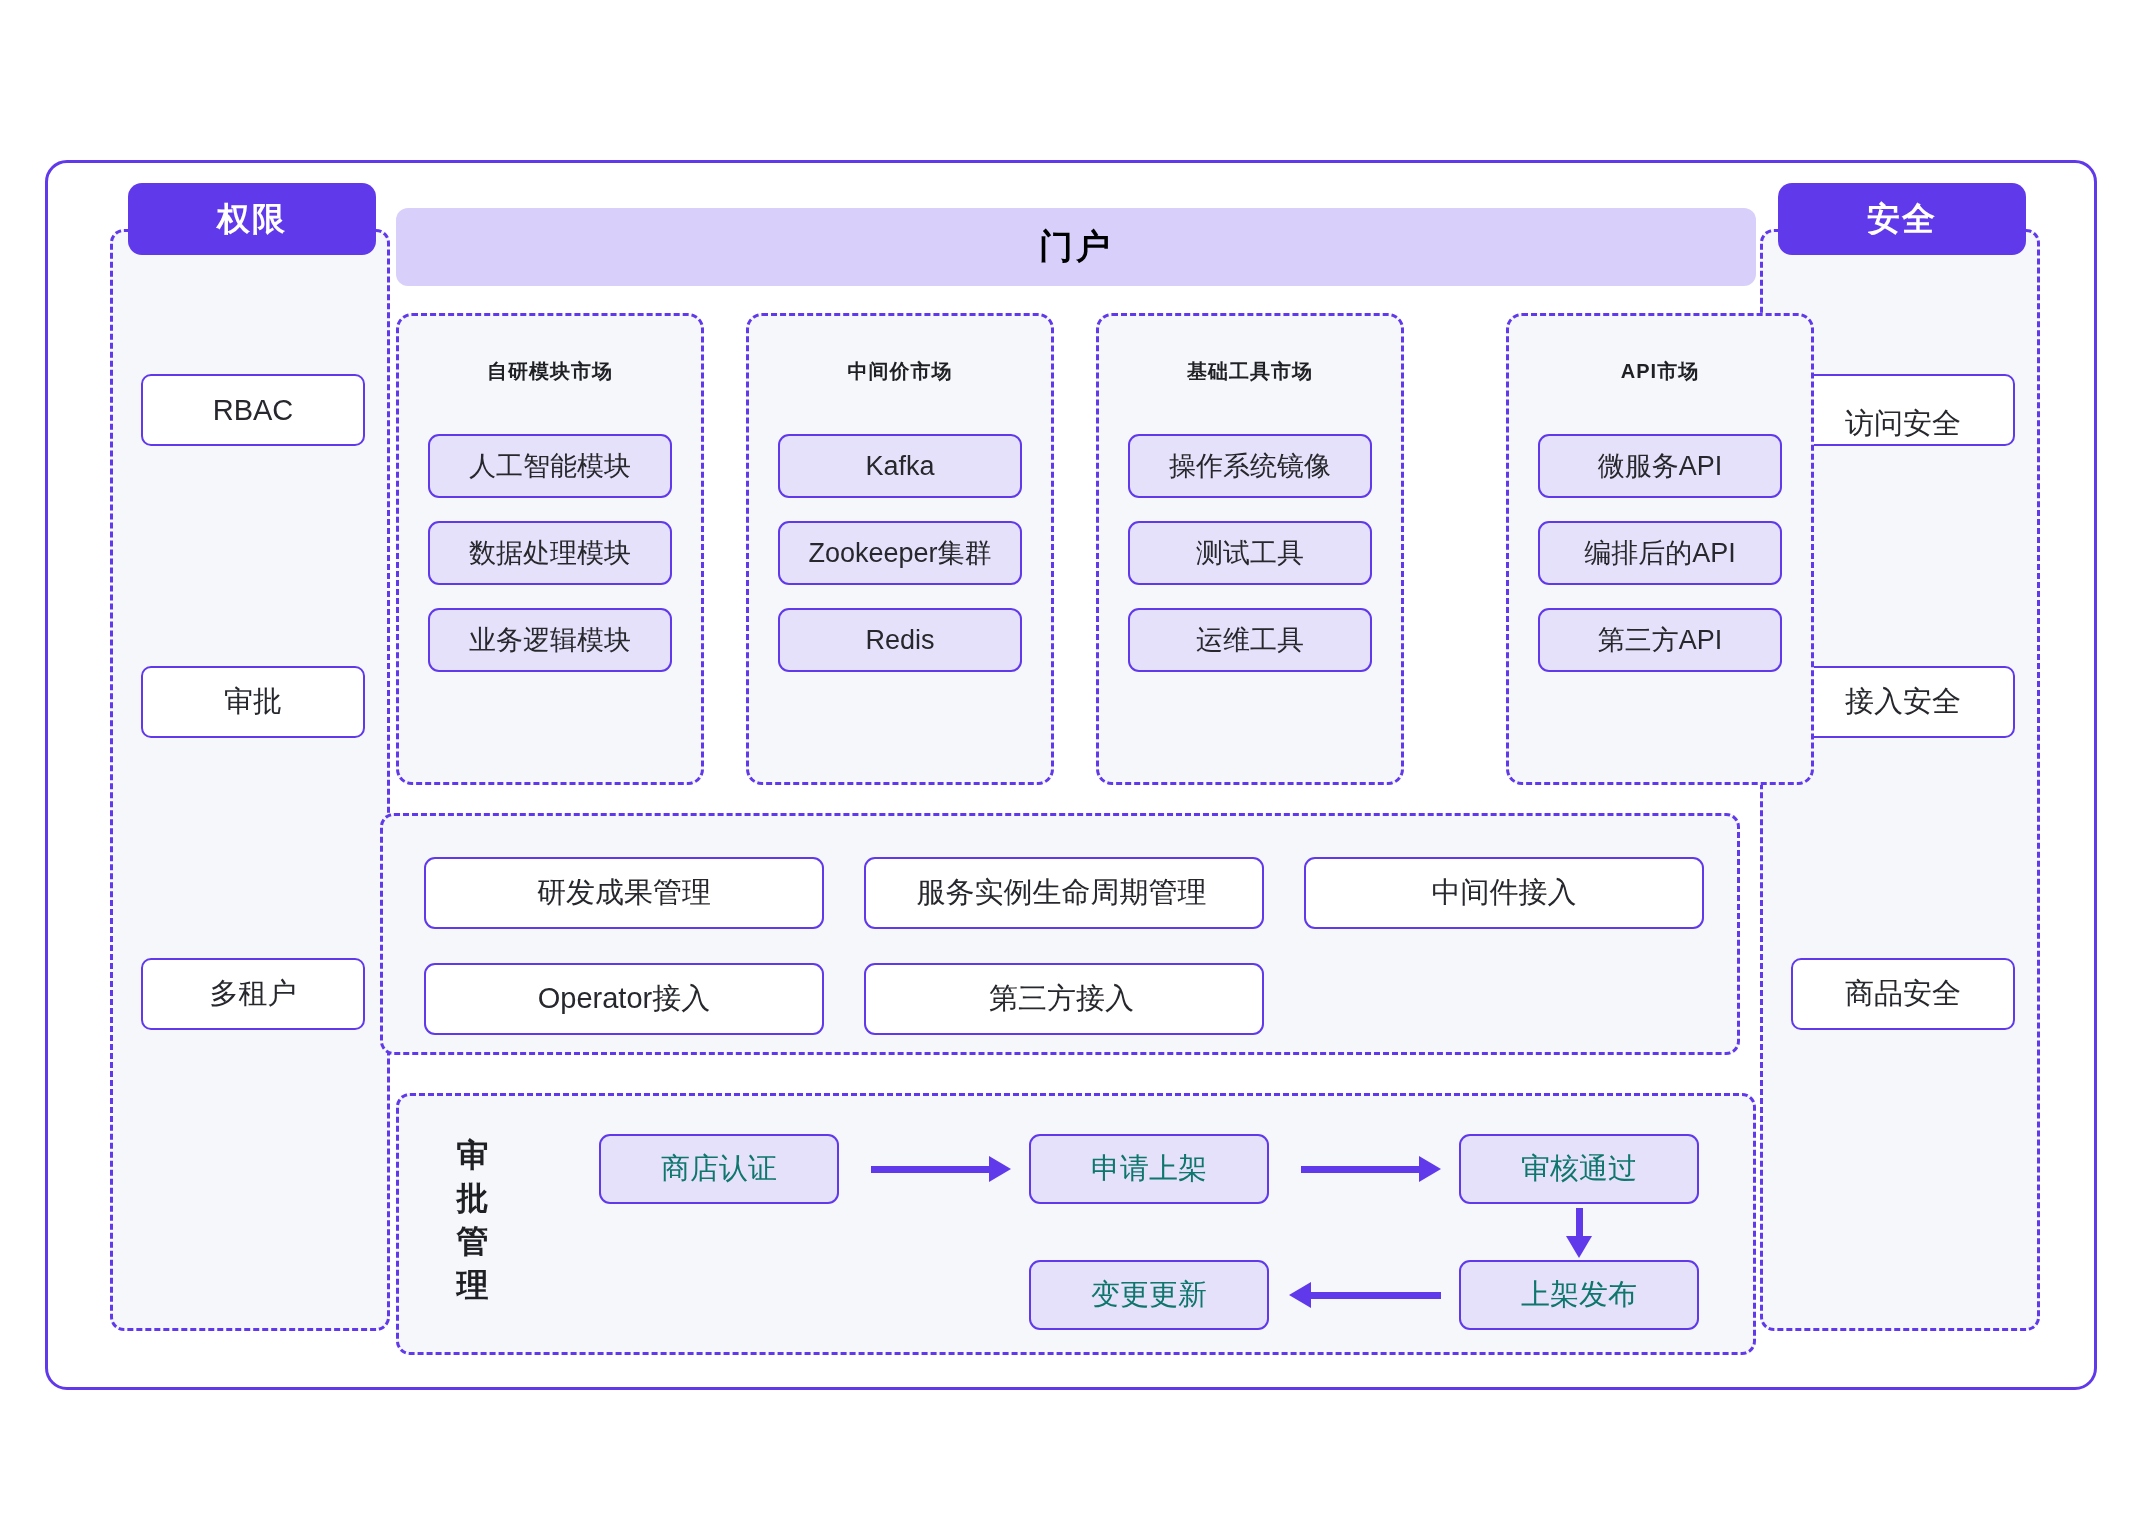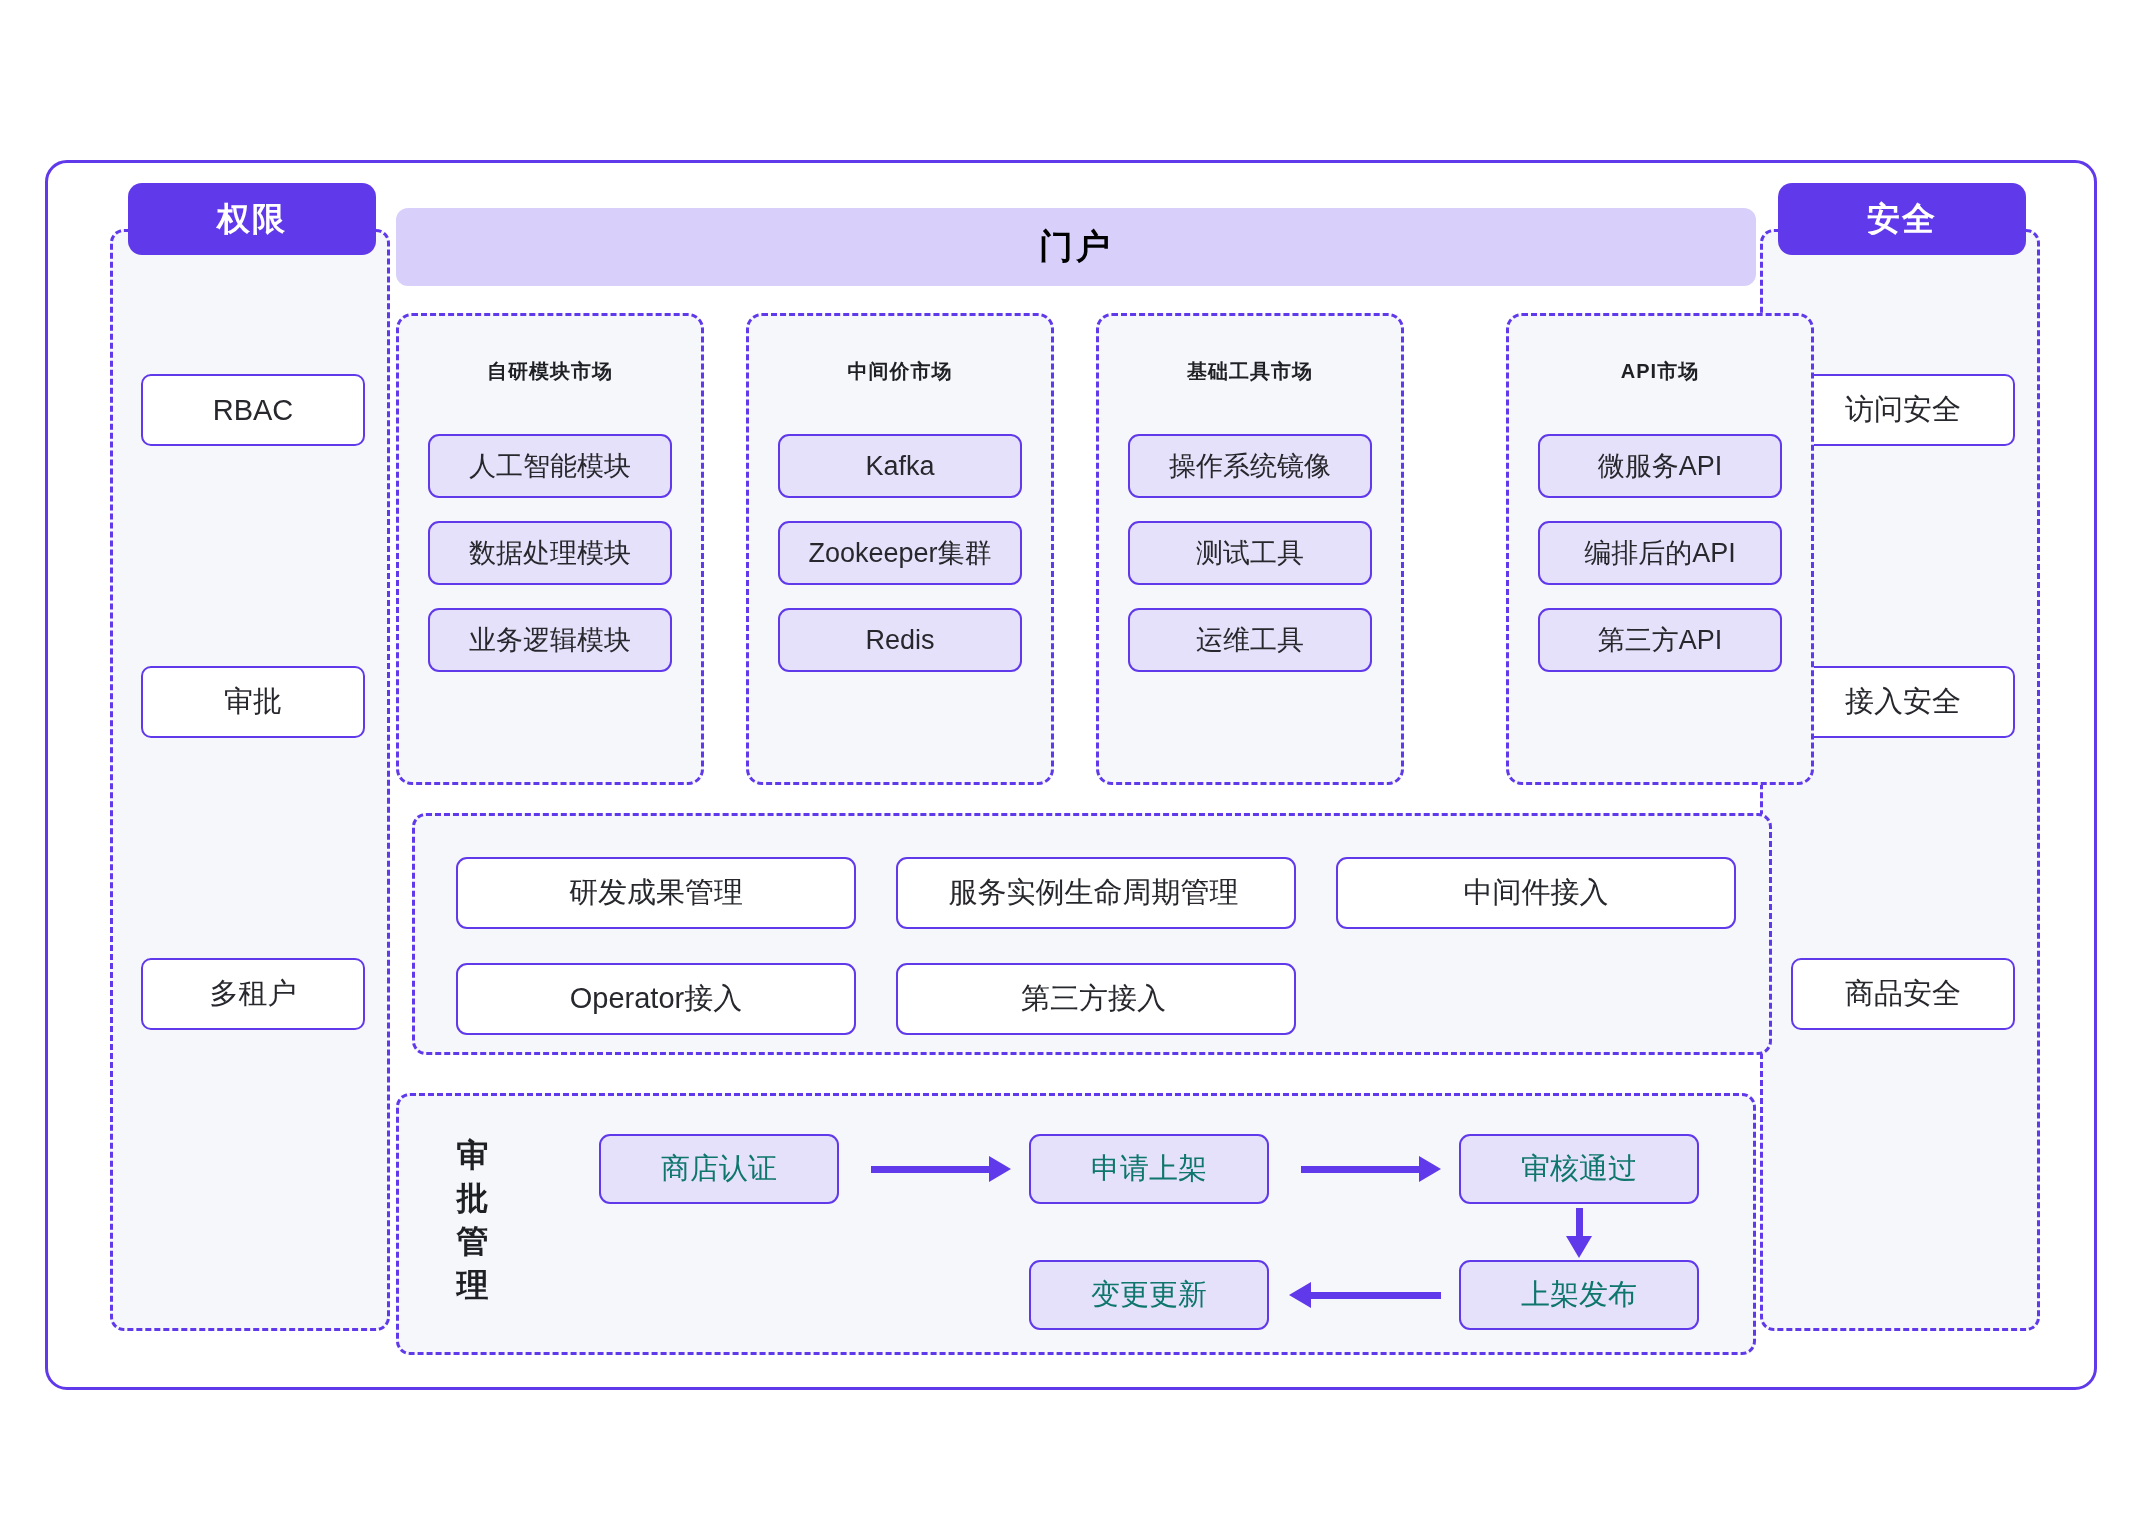--- a/index.html
+++ b/index.html
@@ -130,21 +130,21 @@
     display: flex;
     align-items: center;
     justify-content: center;
     font-size: 27px;
     color: #27282d;
   }
 
   
   #capability-section {
     position: absolute;
-    left: 364px;
+    left: 332px;
     top: 650px;
     width: 1360px;
     height: 242px;
     text-align: right;
   }
   .cap-row {
     position: absolute;
     left: 41px;
     display: flex;
     gap: 40px;
@@ -270,21 +270,21 @@
     </div>
     <div class="side-item" style="top:726px;">
       <span>多租户</span>
     </div>
   </div>
   <div class="side-header" style="left:80px; top:20px; width:248px;">
     <span>权限</span>
   </div>
 
   <div class="dashed-col" id="right-col" style="left:1712px; top:66px; width:280px; height:1102px;">
-    <div class="side-item" style="top:142px;">
+    <div class="side-item" style="top:142px;align-items:flex-end;">
       <span>访问安全</span>
     </div>
     <div class="side-item" style="top:434px;">
       <span>接入安全</span>
     </div>
     <div class="side-item" style="top:726px;">
       <span>商品安全</span>
     </div>
   </div>
   <div class="side-header" style="left:1730px; top:20px; width:248px;">

